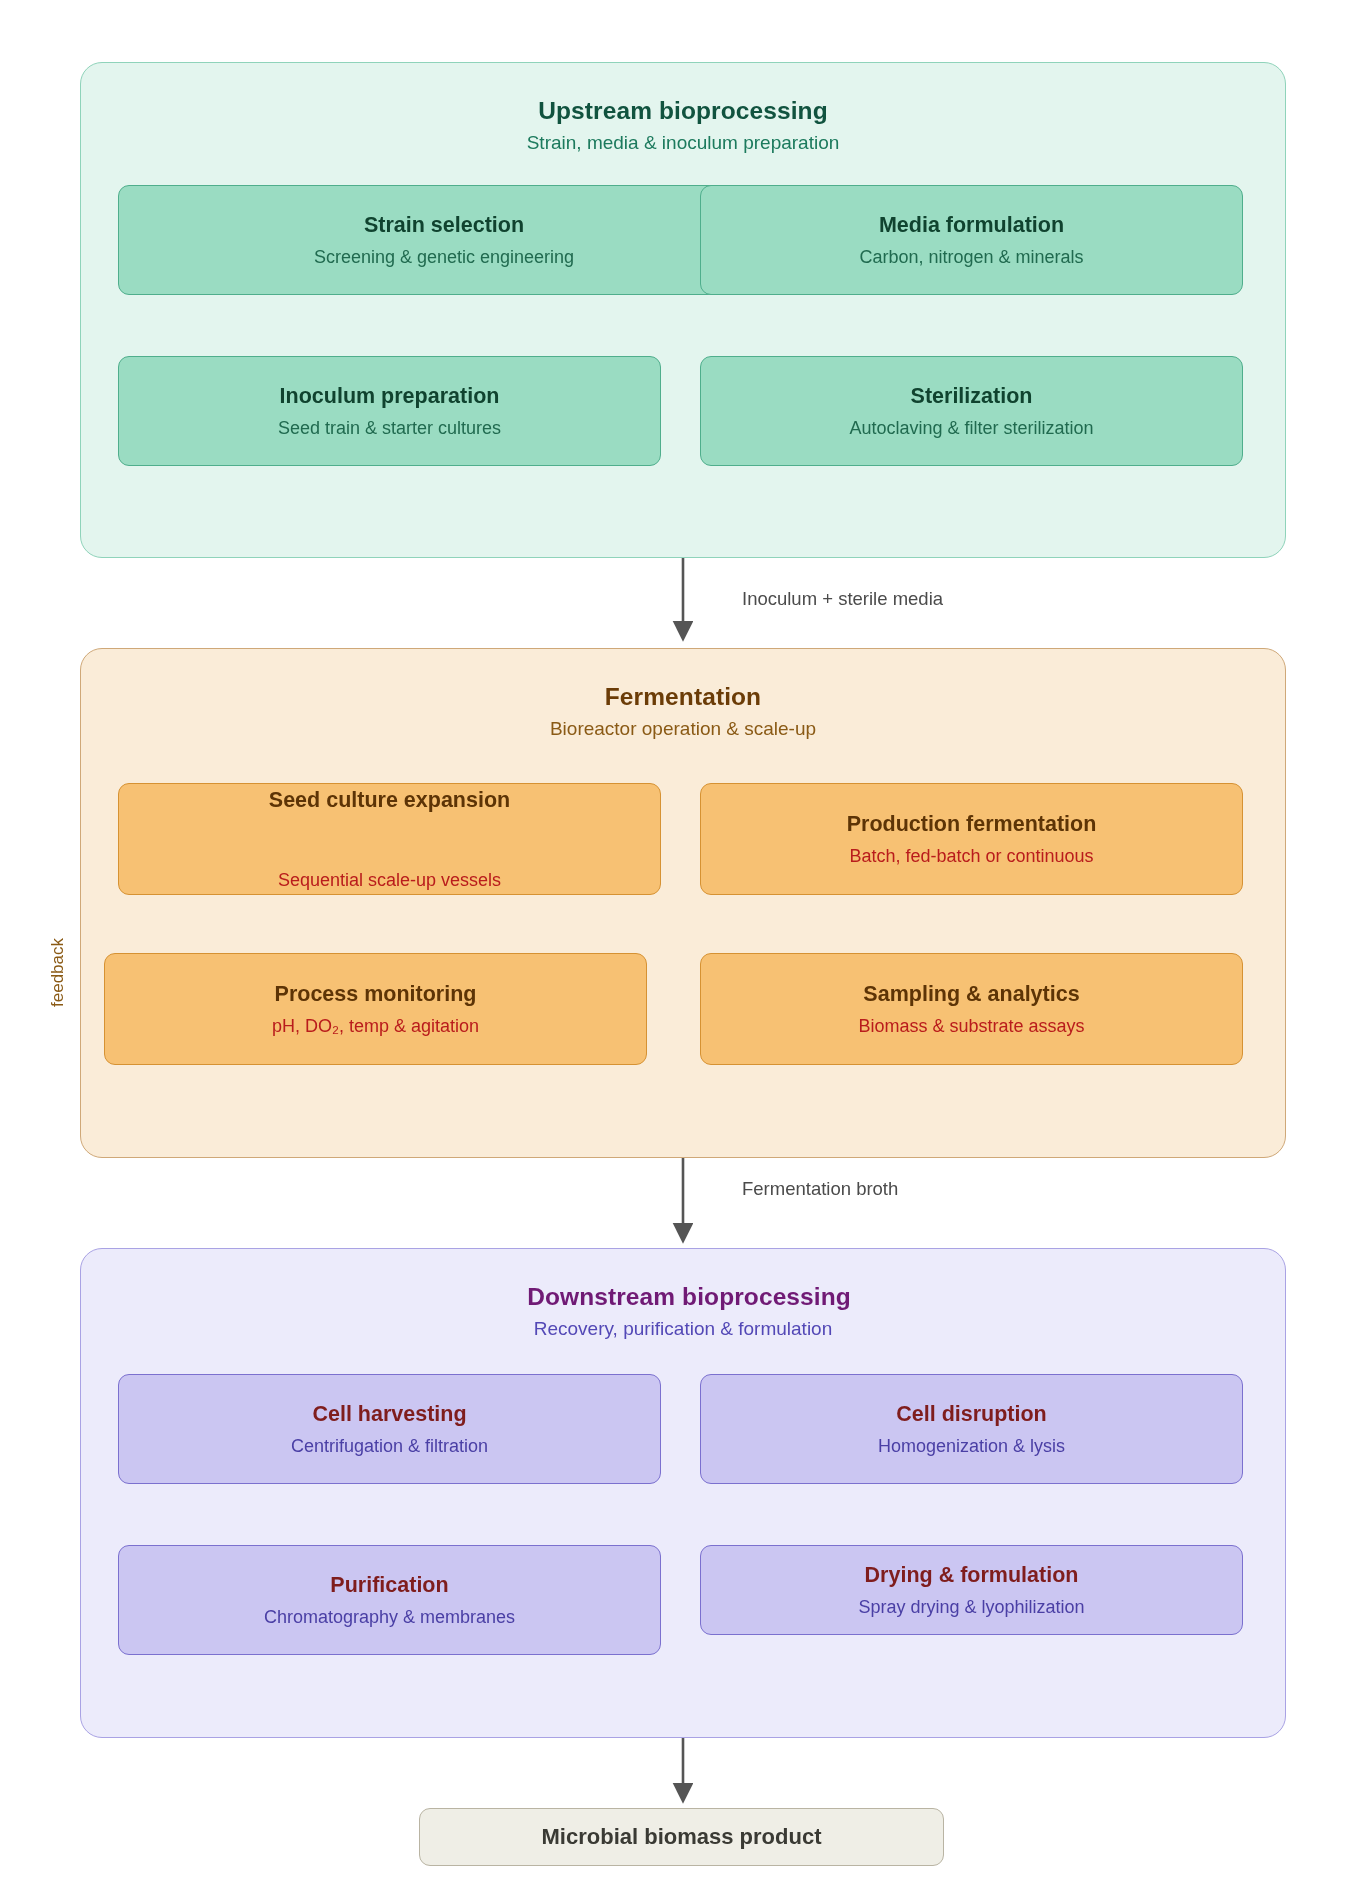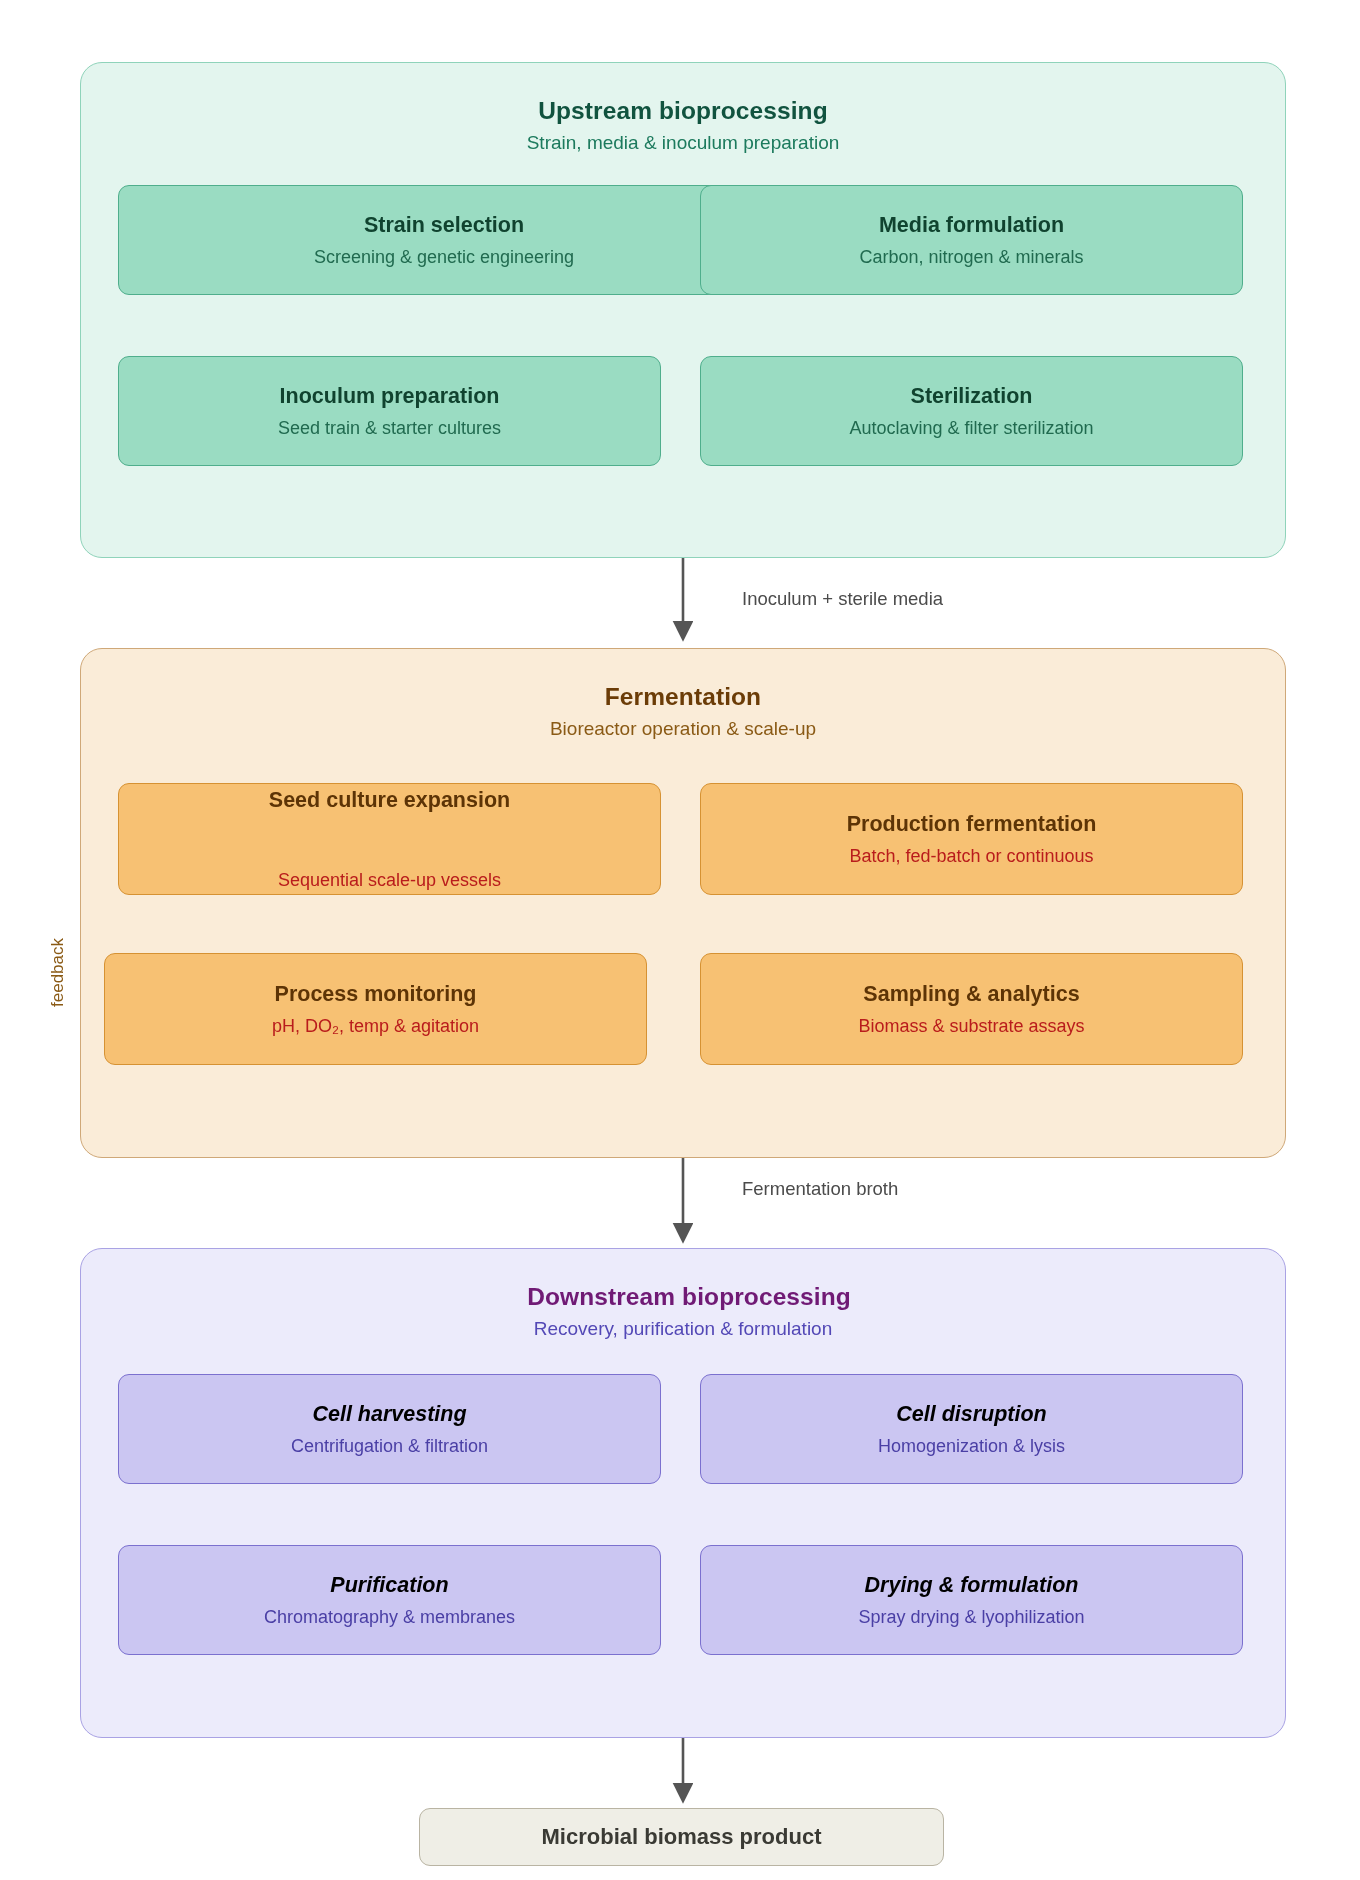--- a/index.html
+++ b/index.html
@@ -45,21 +45,21 @@
   .g-fer .group-sub{color:#8a5a15;}
   .node-fer{background:#f7c173;border:1.5px solid #d69233;}
   .node-fer .node-title{color:#5d3406;}
   .node-fer .node-sub{color:#b91c1c;}
 
   
   .g-down{background:#ecebfb;border-color:#a9a2e4;}
   .g-down .group-title{color:#701a75;margin-left:12px;}
   .g-down .group-sub{color:#5348b6;}
   .node-down{background:#cbc6f2;border:1.5px solid #7b70cf;}
-  .node-down .node-title{color:#000000;font-style:italic;}
+  .node-down .node-title{color:#7f1d1d;}
   .node-down .node-sub{color:#4a3fa5;}
 
   
   .node{
     position:absolute;
     border-radius:11px;
     box-sizing:border-box;
     display:flex;
     flex-direction:column;
     align-items:center;
@@ -251,21 +251,21 @@
   <div class="node node-down" style="left:700px;top:1374px;width:543px;height:110px;">
     <div class="node-title">Cell disruption</div>
     <div class="node-sub">Homogenization &amp; lysis</div>
   </div>
 
   <div class="node node-down" style="left:118px;top:1545px;width:543px;height:110px;">
     <div class="node-title">Purification</div>
     <div class="node-sub">Chromatography &amp; membranes</div>
   </div>
 
-  <div class="node node-down" style="left:700px;top:1545px;width:543px;height:110px;">
+  <div class="node node-down" style="left:700px;top:1545px;width:543px;height:90px;">
     <div class="node-title">Drying &amp; formulation</div>
     <div class="node-sub">Spray drying &amp; lyophilization</div>
   </div>
 
   <div class="product" style="left:419px;top:1808px;width:525px;height:58px;">
     <div class="product-label">Microbial biomass product</div>
   </div>
 
 </div>
 

